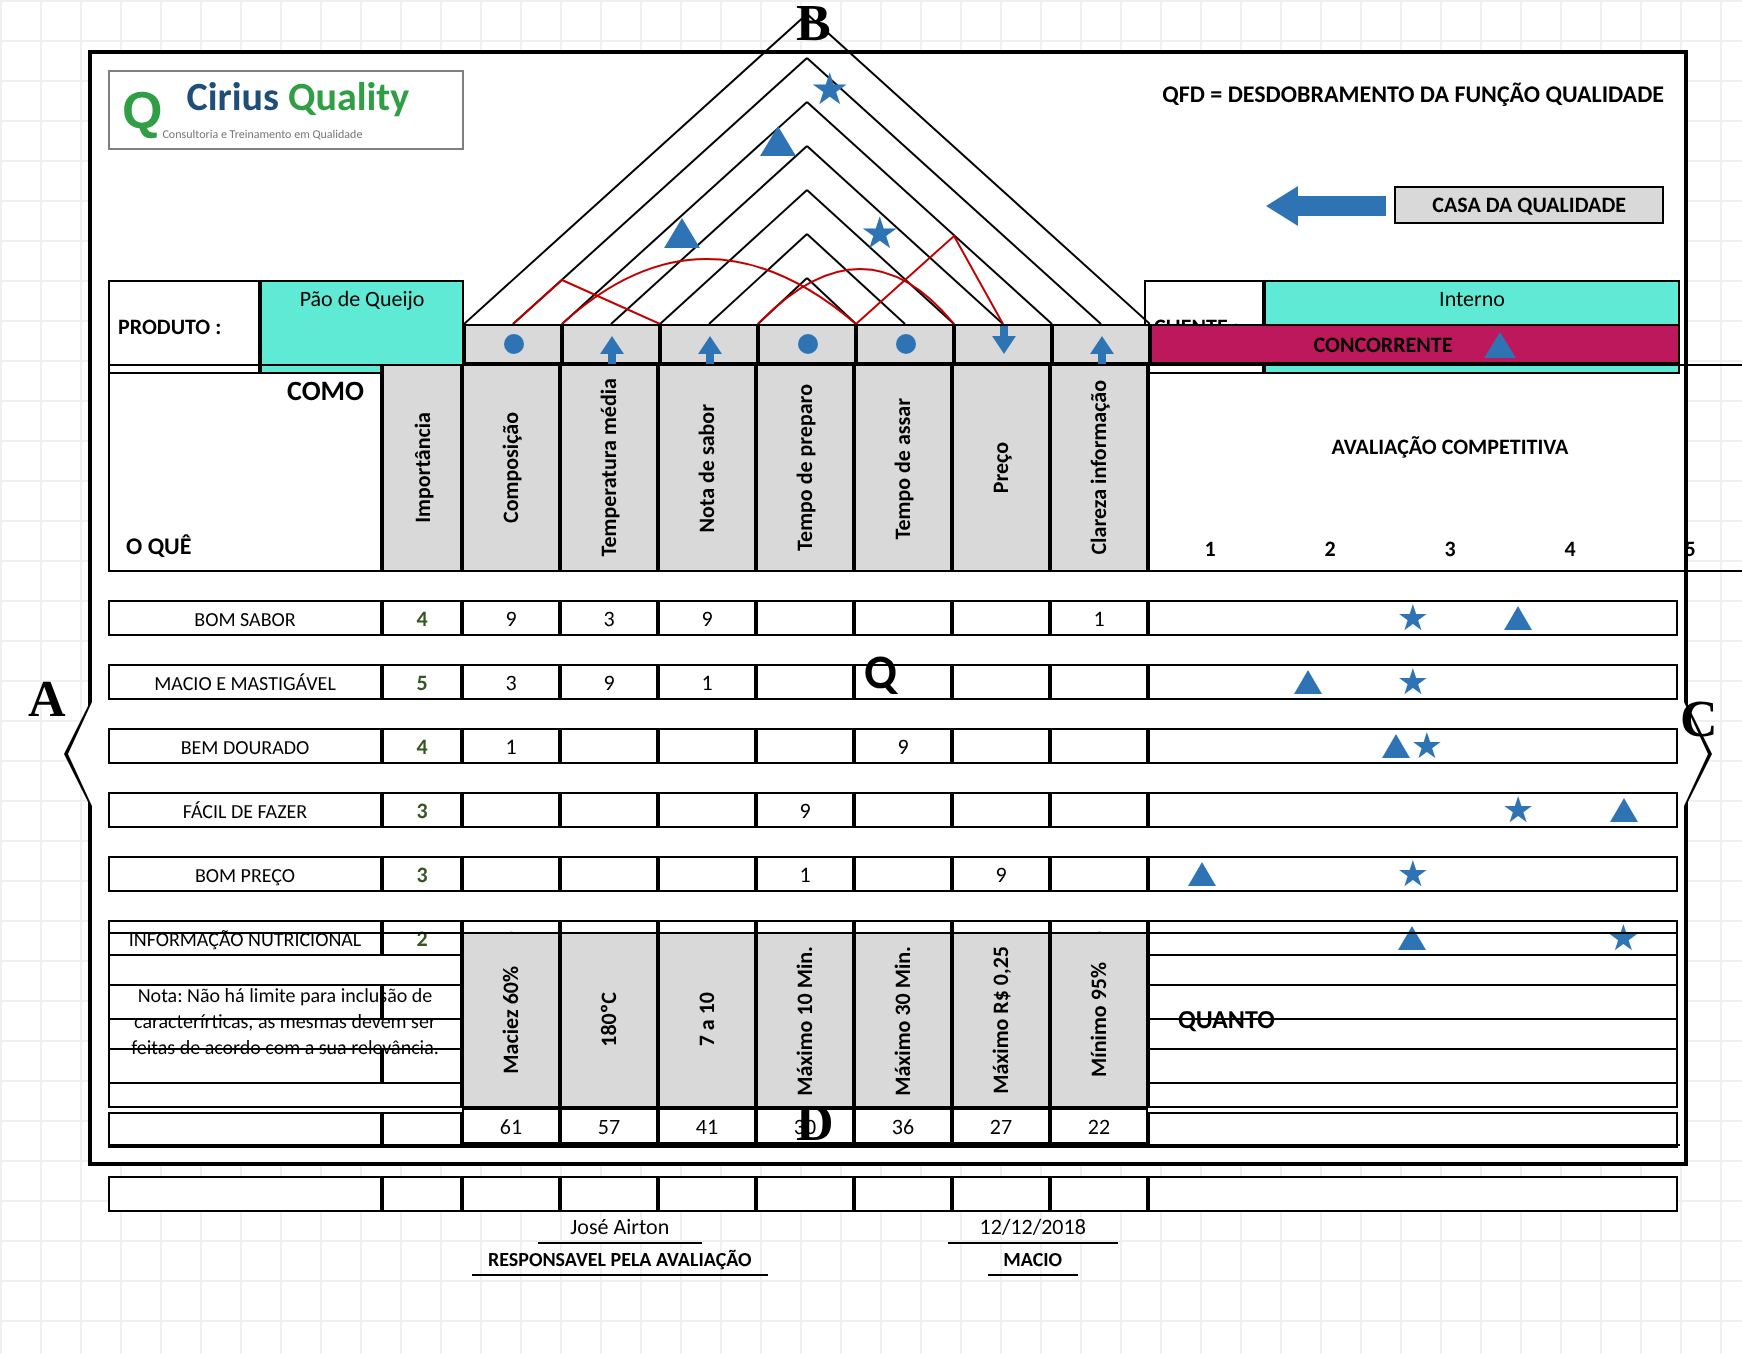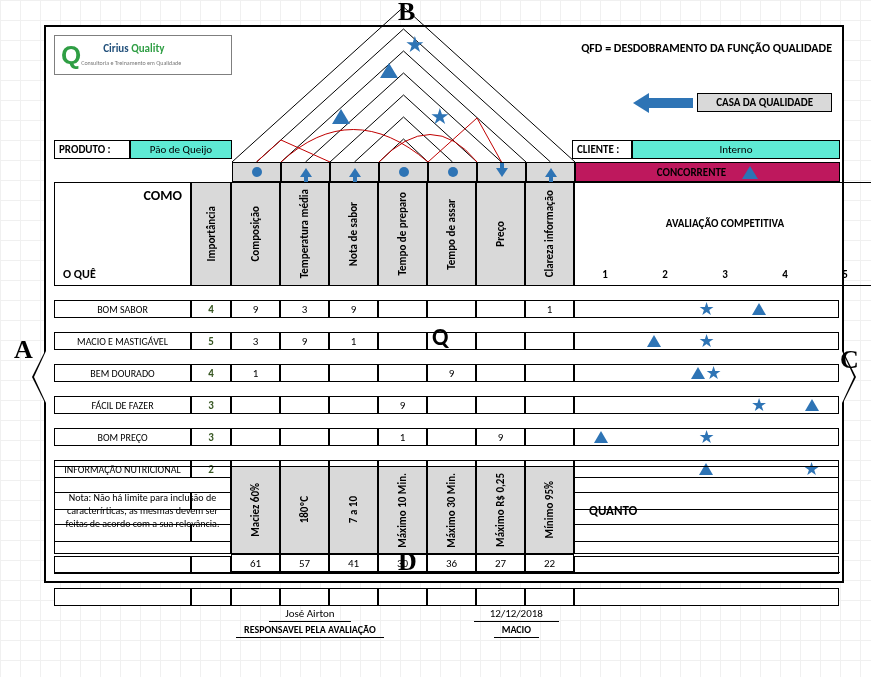--- a/index.html
+++ b/index.html
@@ -25,25 +25,25 @@
     background:#fff;
   }
   .logo{
     position:absolute;left:8px;top:8px;
     width:178px;height:40px;
     border:1px solid #7f7f7f;
     background:#fff;
     display:flex;align-items:center;padding:2px 6px;
   }
   .logo-c{font-size:26px;font-weight:bold;color:#2F9E44;font-family:Arial;}
-  .logo-txt{font-size:11px;font-weight:bold;color:#1f4e79;margin-left:22px;line-height:1;}
+  .logo-txt{font-size:20px;font-weight:bold;color:#1f4e79;margin-left:12px;line-height:1;}
   .logo-q{color:#2F9E44;}
   .logo-sub{font-size:6px;color:#777;}
   .prod-row{position:absolute;left:8px;top:113px;display:flex;}
-  .lbl{border:1px solid #000;background:#fff;font-weight:bold;padding:2px 4px;font-size:11px;}
+  .lbl{border:1px solid #000;background:#fff;font-weight:bold;padding:16px 4px;font-size:11px;}
   .val{border:1px solid #000;background:#5eead4;padding:2px 4px;font-size:11px;text-align:center;}
   .prod-row .lbl{width:76px;}
   .prod-row .val{width:102px;}
   .client-row{position:absolute;left:526px;top:113px;display:flex;}
   .client-row .lbl{width:60px;}
   .client-row .val{width:208px;}
   .qfd-line{position:absolute;right:10px;top:14px;font-size:12px;font-weight:bold;}
   .casa-row{position:absolute;right:10px;top:66px;display:flex;align-items:center;}
   .casa-arrow{width:60px;height:18px;position:relative;margin-right:4px;}
   .casa-arrow .shaft{position:absolute;left:14px;top:4px;width:46px;height:10px;background:#2E74B5;}

